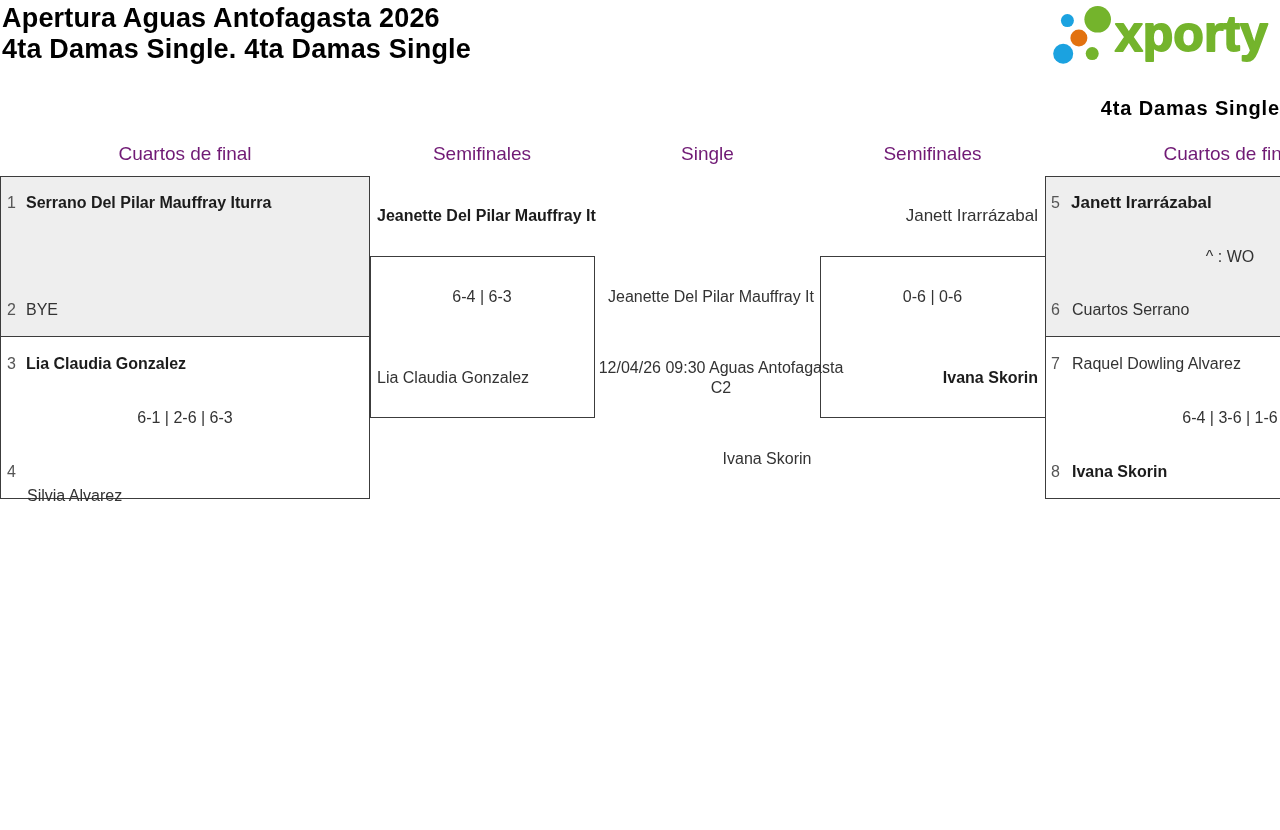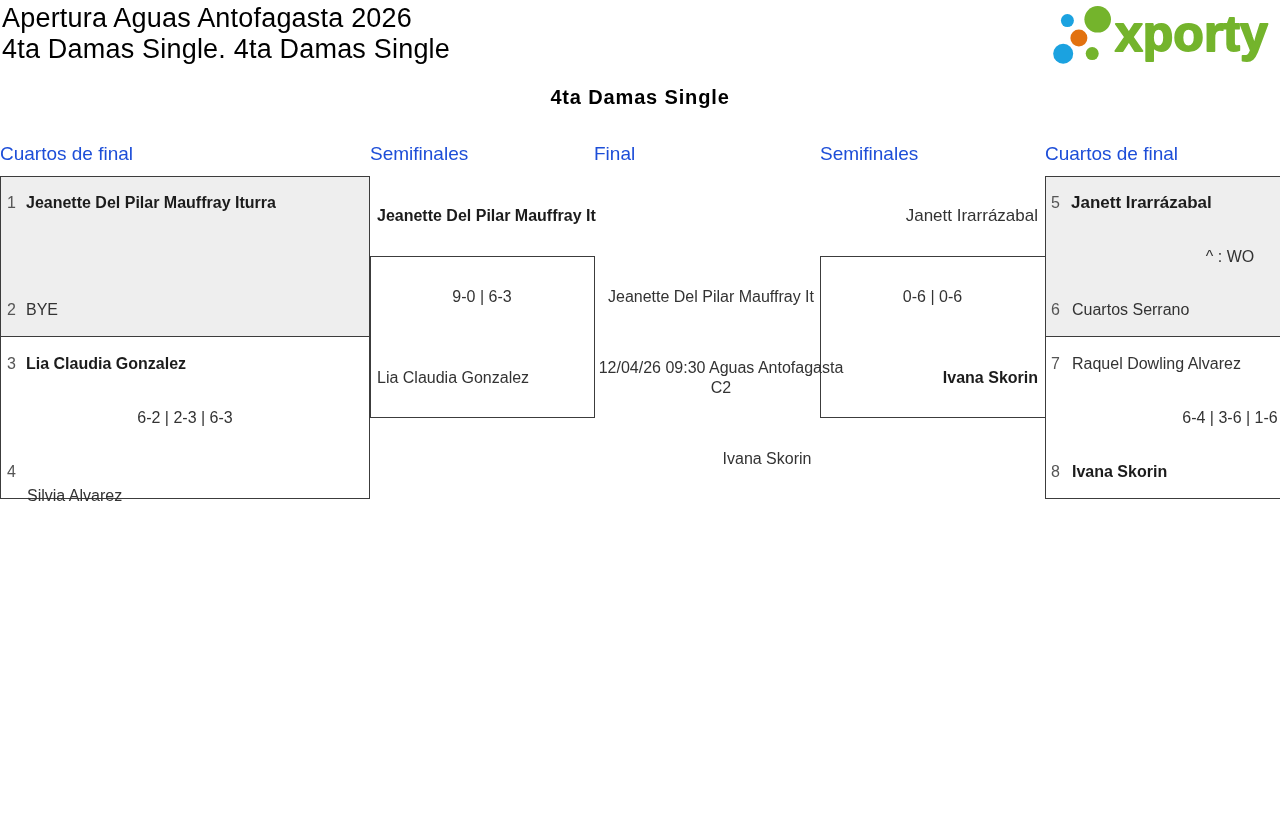--- a/index.html
+++ b/index.html
@@ -3,55 +3,55 @@
 <meta charset="utf-8">
 <style>
 html,body{margin:0;padding:0}
 #page{position:relative;width:1280px;height:830px;background:#fff;overflow:hidden;font-family:"Liberation Sans",sans-serif}
 .box{position:absolute;border:1px solid #3c3c3c;box-sizing:border-box}
 .t{position:absolute;font-size:16px;line-height:20px;color:#333;white-space:nowrap}
 .b{font-weight:bold;color:#1c1c1c}
 .num{color:#555}
 .ctr{text-align:center}
 .rt{text-align:right}
-.hdr{position:absolute;font-size:19px;line-height:24px;color:#1d4ed8;text-align:left;white-space:nowrap}
+.hdr{position:absolute;font-size:19px;line-height:24px;color:#701a75;text-align:center;white-space:nowrap}
 </style>
 </head>
 <body>
 <div id="page">
 
-  <div style="position:absolute;left:2px;top:3px;font-size:27px;line-height:31px;font-weight:normal;color:#000;letter-spacing:0.2px">Apertura Aguas Antofagasta 2026<br>4ta Damas Single. 4ta Damas Single</div>
+  <div style="position:absolute;left:2px;top:3px;font-size:27px;line-height:31px;font-weight:bold;color:#000;letter-spacing:0.2px">Apertura Aguas Antofagasta 2026<br>4ta Damas Single. 4ta Damas Single</div>
 
-  <div style="position:absolute;left:0;top:85px;width:1280px;text-align:center;font-size:20px;line-height:24px;font-weight:bold;color:#000;letter-spacing:0.85px">4ta Damas Single</div>
+  <div style="position:absolute;left:0;top:96px;width:1280px;text-align:right;font-size:20px;line-height:24px;font-weight:bold;color:#000;letter-spacing:0.85px">4ta Damas Single</div>
 
   <div class="hdr" style="left:0;top:142px;width:370px">Cuartos de final</div>
   <div class="hdr" style="left:370px;top:142px;width:224px">Semifinales</div>
-  <div class="hdr" style="left:594px;top:142px;width:227px">Final</div>
+  <div class="hdr" style="left:594px;top:142px;width:227px">Single</div>
   <div class="hdr" style="left:820px;top:142px;width:225px">Semifinales</div>
   <div class="hdr" style="left:1045px;top:142px;width:370px">Cuartos de final</div>
 
   <div class="box" style="left:0;top:176px;width:370px;height:161px;background:#eee"></div>
   <div class="box" style="left:0;top:336px;width:370px;height:163px"></div>
   <div class="box" style="left:370px;top:256px;width:225px;height:162px"></div>
   <div class="box" style="left:820px;top:256px;width:226px;height:162px"></div>
   <div class="box" style="left:1045px;top:176px;width:371px;height:161px;background:#eee"></div>
   <div class="box" style="left:1045px;top:336px;width:371px;height:163px"></div>
 
   <div class="t num" style="left:7px;top:193px">1</div>
-  <div class="t b" style="left:26px;top:193px">Jeanette Del Pilar Mauffray Iturra</div>
+  <div class="t b" style="left:26px;top:193px">Serrano Del Pilar Mauffray Iturra</div>
   <div class="t num" style="left:7px;top:300px">2</div>
   <div class="t" style="left:26px;top:300px">BYE</div>
   <div class="t num" style="left:7px;top:354px">3</div>
   <div class="t b" style="left:26px;top:354px">Lia Claudia Gonzalez</div>
-  <div class="t ctr" style="left:0;top:408px;width:370px">6-2 | 2-3 | 6-3</div>
+  <div class="t ctr" style="left:0;top:408px;width:370px">6-1 | 2-6 | 6-3</div>
   <div class="t num" style="left:7px;top:462px">4</div>
   <div class="t" style="left:27px;top:486px">Silvia Alvarez</div>
 
   <div class="t b" style="left:377px;top:206px">Jeanette Del Pilar Mauffray It</div>
-  <div class="t ctr" style="left:370px;top:287px;width:224px">9-0 | 6-3</div>
+  <div class="t ctr" style="left:370px;top:287px;width:224px">6-4 | 6-3</div>
   <div class="t" style="left:377px;top:368px">Lia Claudia Gonzalez</div>
 
   <div class="t ctr" style="left:598px;top:287px;width:226px">Jeanette Del Pilar Mauffray It</div>
   <div class="t ctr" style="left:594px;top:358px;width:254px;white-space:normal">12/04/26 09:30 Aguas Antofagasta C2</div>
   <div class="t ctr" style="left:654px;top:449px;width:226px">Ivana Skorin</div>
 
   <div class="t rt" style="left:820px;top:206px;width:218px;font-size:17px">Janett Irarrázabal</div>
   <div class="t ctr" style="left:820px;top:287px;width:225px">0-6 | 0-6</div>
   <div class="t b rt" style="left:820px;top:368px;width:218px">Ivana Skorin</div>
 

